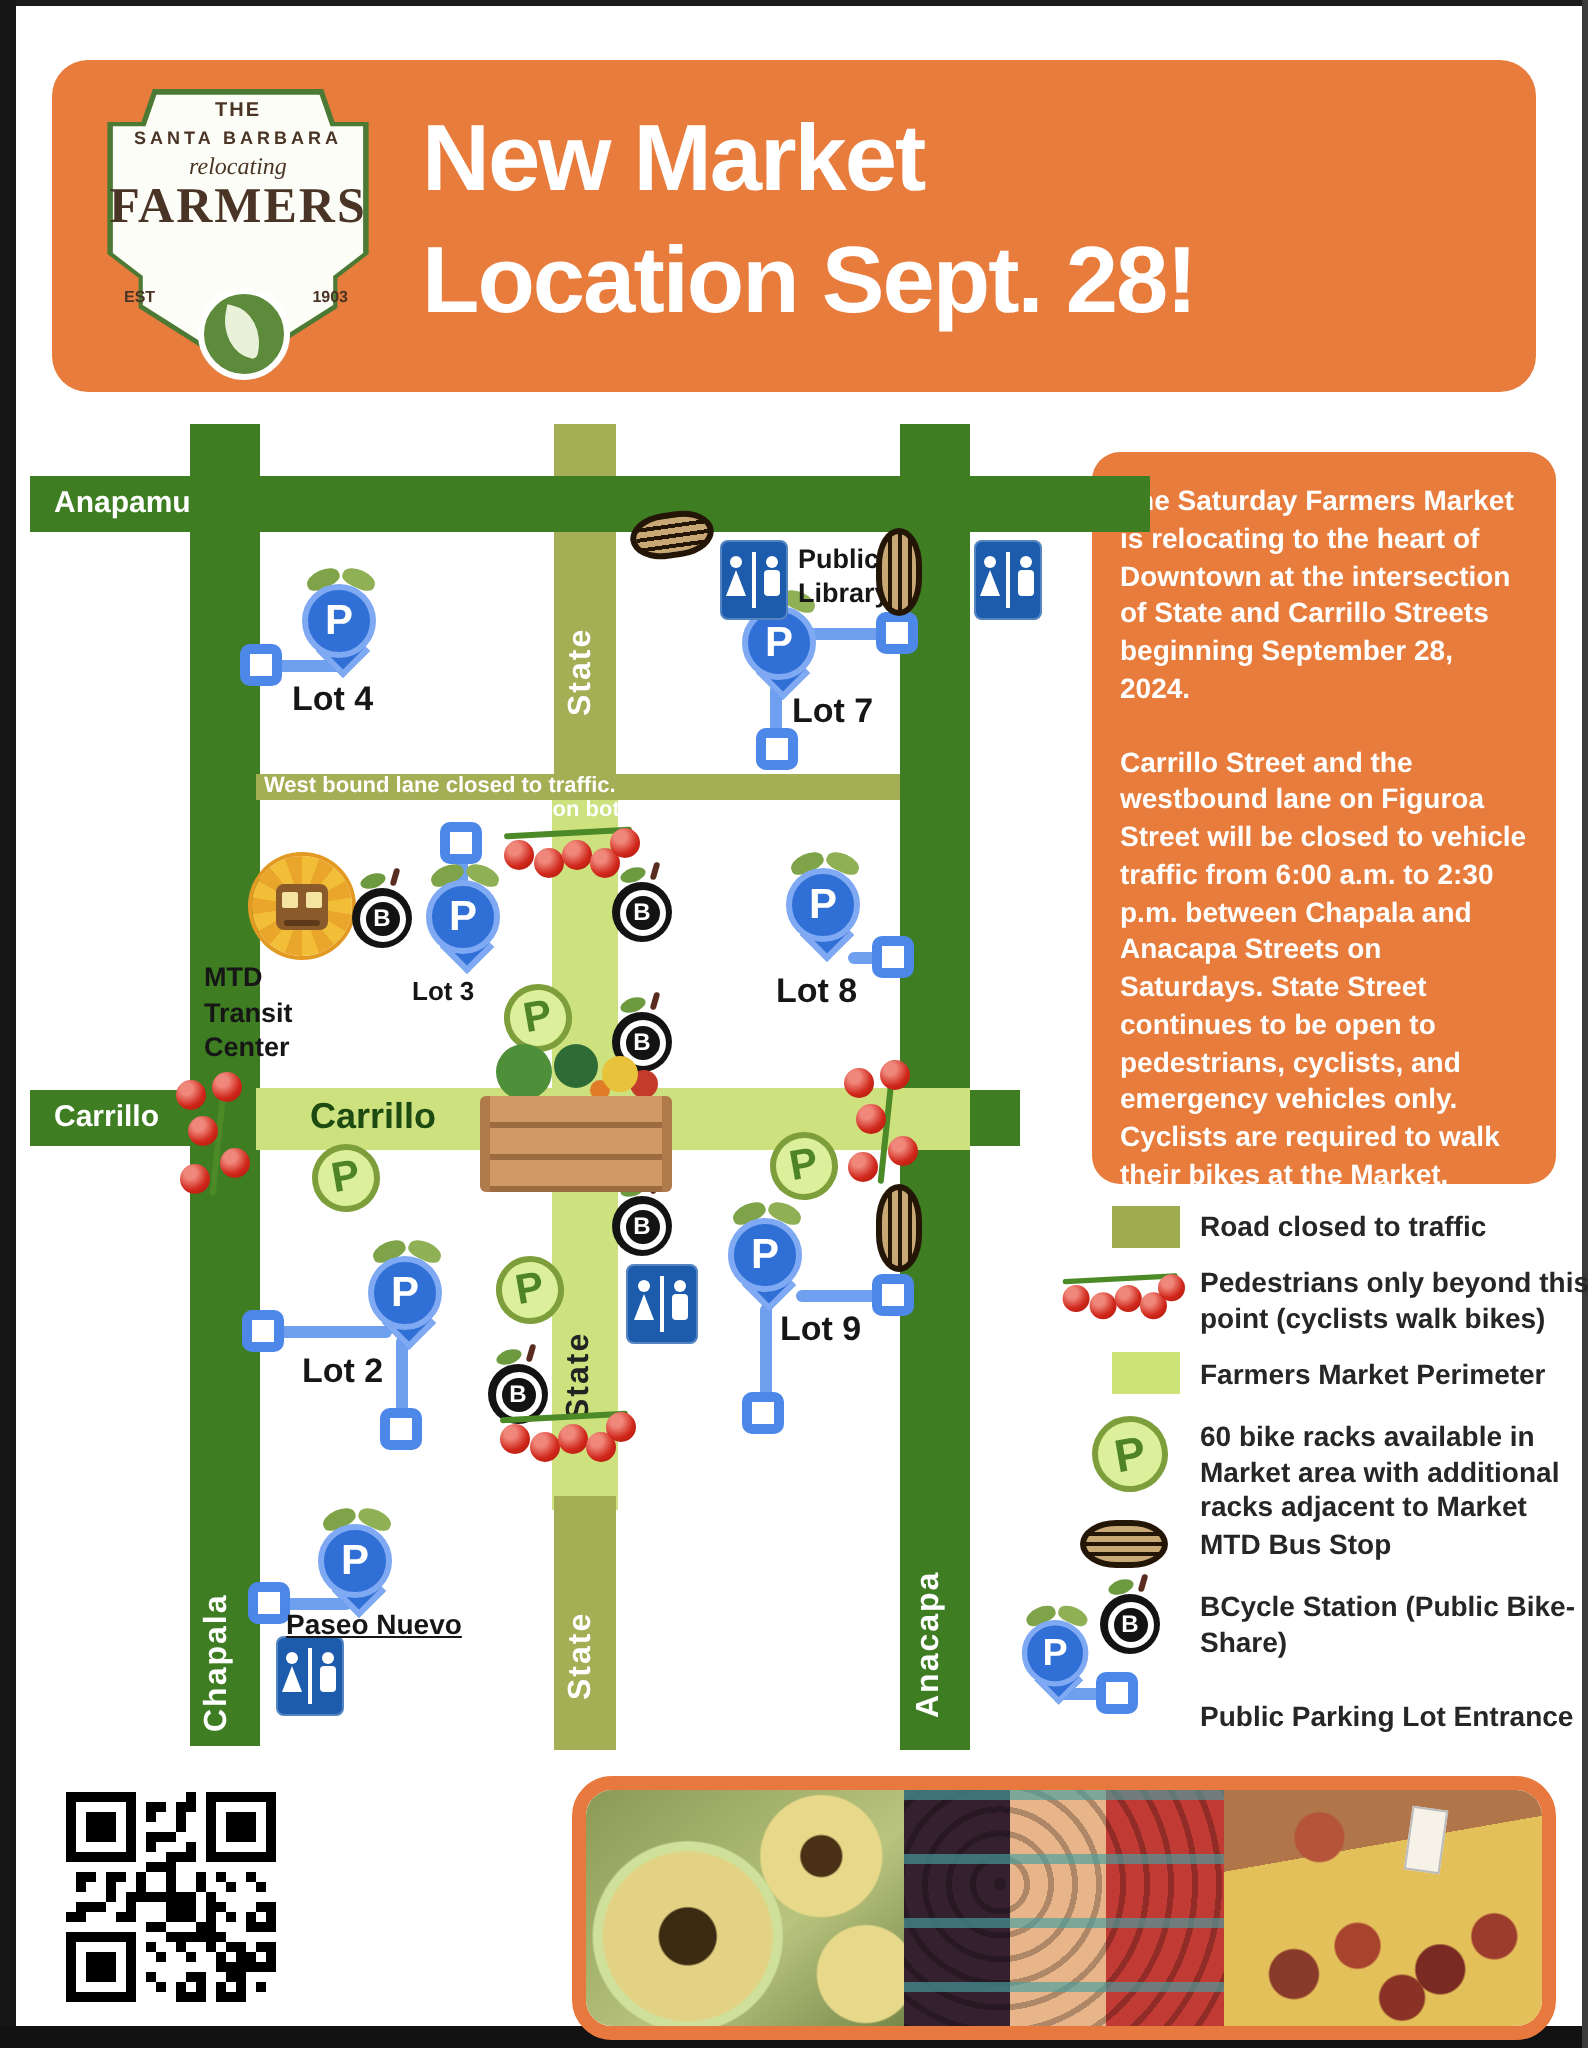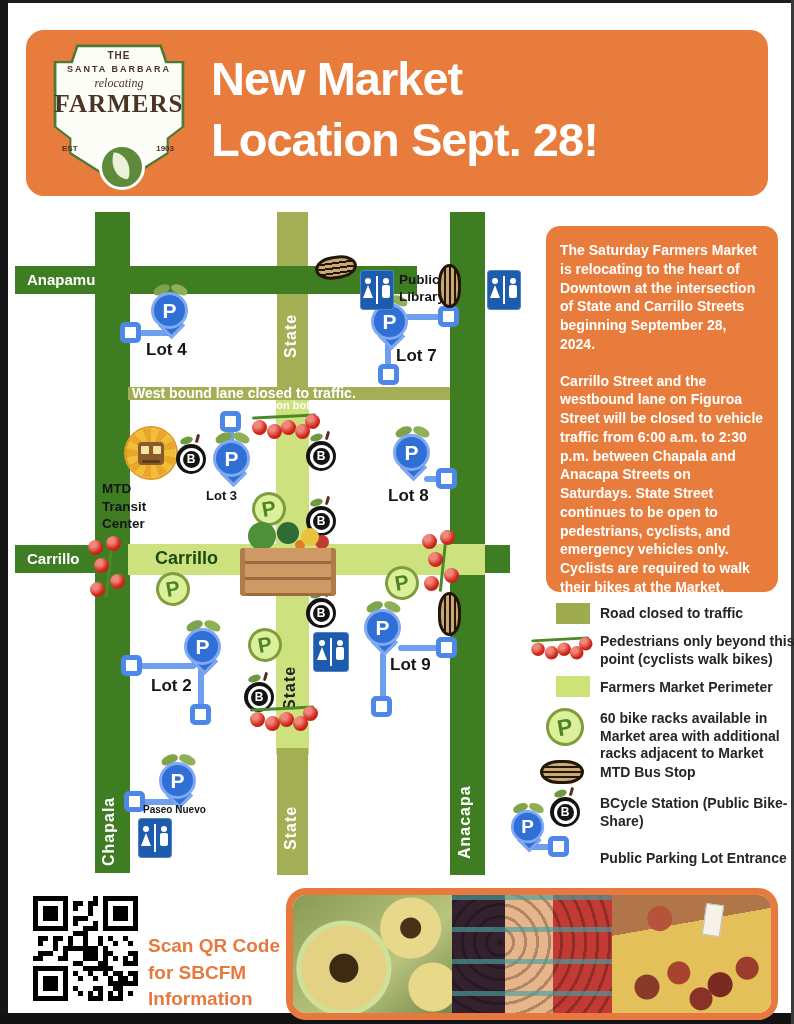--- a/index.html
+++ b/index.html
@@ -107,21 +107,21 @@
   
   .crate{position:absolute;width:96px;height:74px;z-index:7;}
   .crate .veg{position:absolute;top:-4px;left:6px;width:84px;height:34px;}
   .crate .veg::before{content:"";position:absolute;left:2px;top:4px;width:28px;height:28px;border-radius:50%;background:#4E8F3A;
       box-shadow:26px -3px 0 -3px #2F6B35,48px 1px 0 -5px #E8C23A,60px 6px 0 -7px #C43B2B,38px 9px 0 -9px #E07B28;}
   .crate .box{position:absolute;top:26px;left:0;width:96px;height:48px;border-radius:3px;
       background:repeating-linear-gradient(180deg,#CE9964 0 13px,#9C6B40 13px 16px);
       border-left:5px solid #B07B4A;border-right:5px solid #B07B4A;box-sizing:border-box;}
 
   
-  .fig-olive{left:128px;top:387px;width:322px;height:13px;background:#A3AE55;z-index:3;color:#fff;font-size:14px;font-weight:700;line-height:13px;padding-left:4px;box-sizing:border-box;}
+  .fig-olive{left:128px;top:387px;width:322px;height:13px;background:#A3AE55;z-index:3;color:#fff;font-size:11px;font-weight:700;line-height:13px;padding-left:4px;box-sizing:border-box;}
   .fig-line2{left:132px;top:399px;color:#fff;font-size:11px;font-weight:700;z-index:3;}
 
   
   .ibox{left:546px;top:226px;width:232px;height:366px;background:#E87C3C;border-radius:14px;padding:15px 14px;box-sizing:border-box;color:#fff;font-size:14px;font-weight:700;line-height:1.34;}
   .ibox p{margin:0 0 18px 0;}
 
   
   .lg-sw{position:absolute;width:34px;height:21px;}
   .lg-label{position:absolute;font-size:14px;font-weight:700;color:#262626;line-height:1.26;width:200px;}
 
@@ -176,21 +176,21 @@
         <span></span>
       </div>
   </div>
 
   <div class="st olive" style="left:277px;top:212px;width:31px;height:180px;"></div>
   <div class="st lgreen" style="left:276px;top:390px;width:33px;height:365px;"></div>
   <div class="st olive" style="left:277px;top:748px;width:31px;height:127px;"></div>
   <div class="st green" style="left:95px;top:212px;width:35px;height:661px;"></div>
   <div class="st green" style="left:450px;top:212px;width:35px;height:663px;"></div>
 
-  <div class="st green" style="left:15px;top:238px;width:402px;height:28px;z-index:2;margin-top:28px;">
+  <div class="st green" style="left:15px;top:238px;width:560px;height:28px;z-index:2;">
     <div class="st-label abs" style="left:12px;top:5px;">Anapamu</div>
   </div>
   <div class="abs fig-olive">West bound lane closed to traffic.</div>
   <div class="abs fig-line2">On-street parking available on both sides of street.</div>
 
   <div class="st green" style="left:15px;top:545px;width:115px;height:28px;z-index:2;">
     <div class="st-label abs" style="left:12px;top:5px;">Carrillo</div>
   </div>
   <div class="st lgreen" style="left:128px;top:544px;width:357px;height:31px;z-index:2;">
     <div class="abs" style="left:27px;top:4px;font-size:18px;font-weight:800;color:#1C4A10;">Carrillo</div>
@@ -291,21 +291,21 @@
   <div class="lot-label" style="left:151px;top:676px;">Lot 2</div>
 
   <div class="pin" style="left:158px;top:756px;">
       <span class="pleaf">
         <i class="l"></i>
         <i class="r"></i>
       </span>
       <span class="ptail"></span>
       <span class="pbody">P</span>
     </div>
-  <div class="lot-label" style="left:143px;top:804px;font-size:10px;">Paseo Nuevo</div>
+  <div class="lot-label" style="left:143px;top:804px;font-size:14px;text-decoration:underline;">Paseo Nuevo</div>
 
   <div class="wc" style="left:360px;top:270px;width:34px;height:40px;">
       <span class="fig w">
         <b></b>
         <u></u>
       </span>
       <span class="dv"></span>
       <span class="fig m">
         <b></b>
         <u></u>
@@ -621,23 +621,20 @@
         <rect x="3" y="3" width="35" height="35" fill="#000"></rect>
         <rect x="8" y="8" width="25" height="25" fill="#fff"></rect>
         <rect x="13" y="13" width="15" height="15" fill="#000"></rect>
         <rect x="73" y="3" width="35" height="35" fill="#000"></rect>
         <rect x="78" y="8" width="25" height="25" fill="#fff"></rect>
         <rect x="83" y="13" width="15" height="15" fill="#000"></rect>
         <rect x="3" y="73" width="35" height="35" fill="#000"></rect>
         <rect x="8" y="78" width="25" height="25" fill="#fff"></rect>
         <rect x="13" y="83" width="15" height="15" fill="#000"></rect>
       </svg></div>
-  <div class="abs qr-caption ml">Scan QR Code
-for SBCFM
-Information</div>
 
   <div class="abs strip">
     <div class="ph ph1"></div>
     <div class="ph ph2"></div>
     <div class="ph ph3">
         <span class="tag"></span>
       </div>
   </div>
 </div>
 

